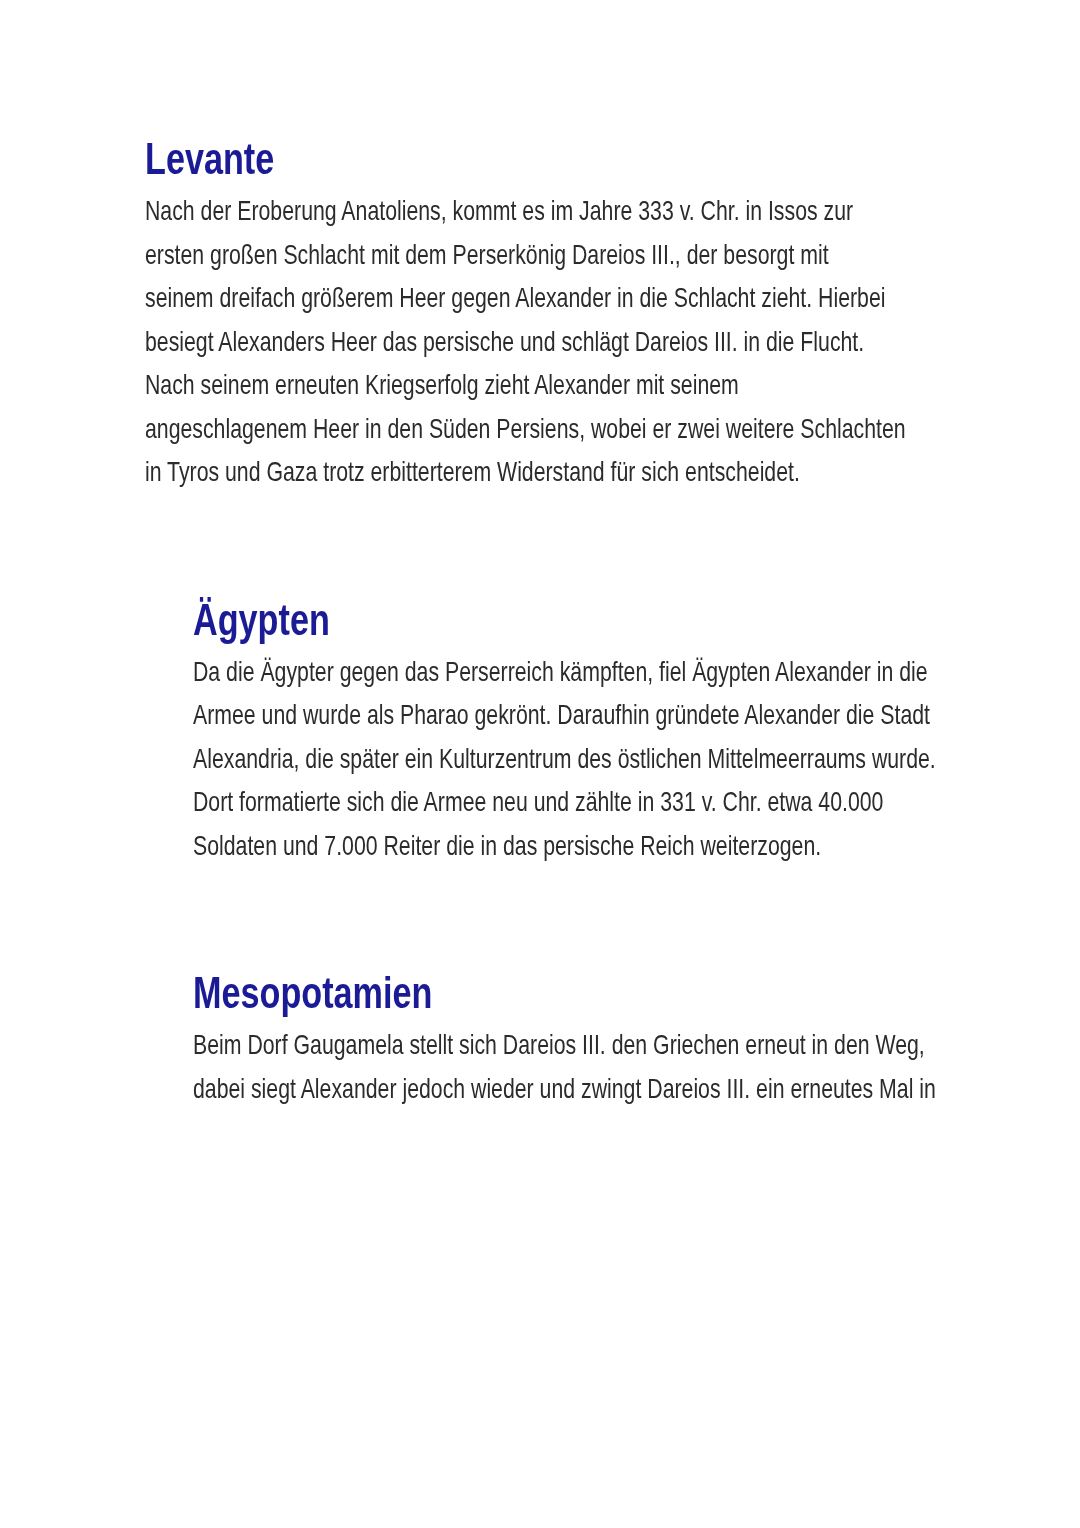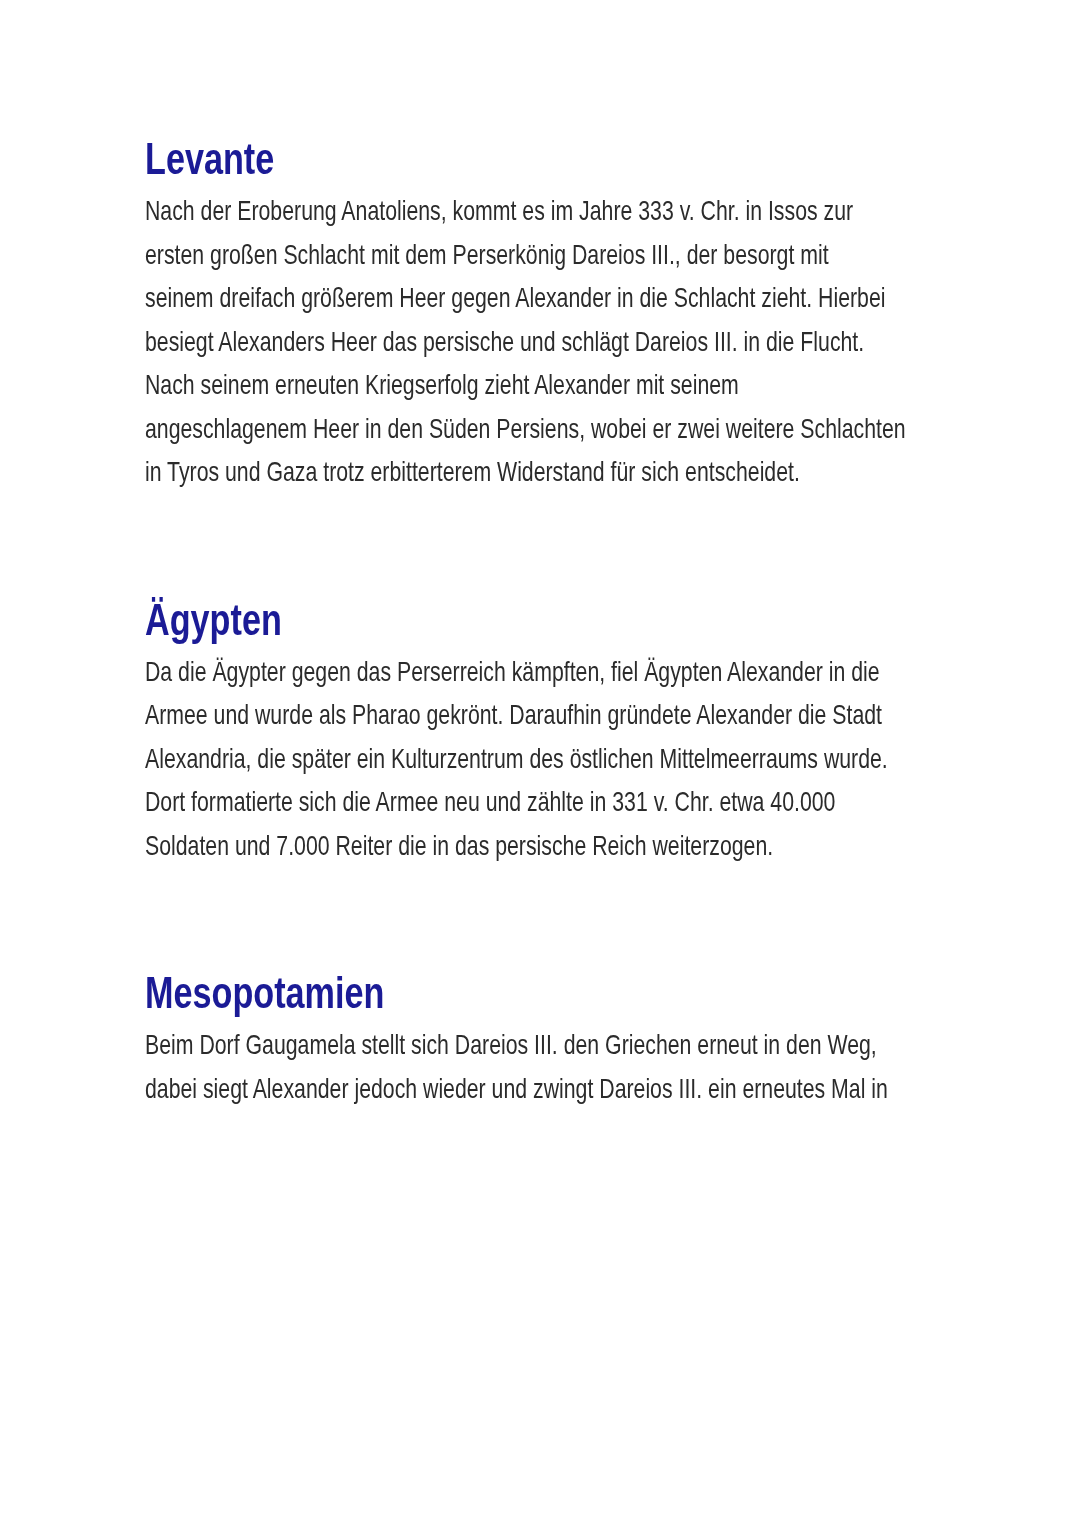--- a/index.html
+++ b/index.html
@@ -15,21 +15,21 @@
     overflow: hidden;
     font-family: "Liberation Sans", sans-serif;
   }
   .content {
     position: absolute;
     left: 145px;
     top: 136px;
     width: 935px;
   }
   .section { margin: 0; }
-  .section + .section { margin-top: 103px; }
+  .section + .section { margin-top: 103px; margin-left: 48px; }
   .section-heading {
     margin: 0 0 8px 0;
     font-size: 45px;
     line-height: 45px;
     font-weight: 700;
     color: #1b1b96;
     transform: scaleX(0.76);
     transform-origin: 0 0;
     white-space: nowrap;
     width: 1240px;

